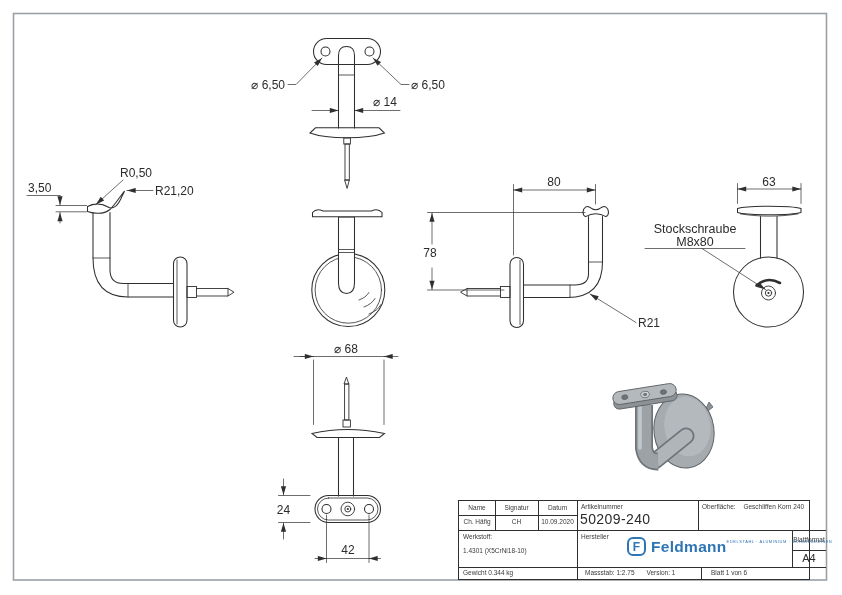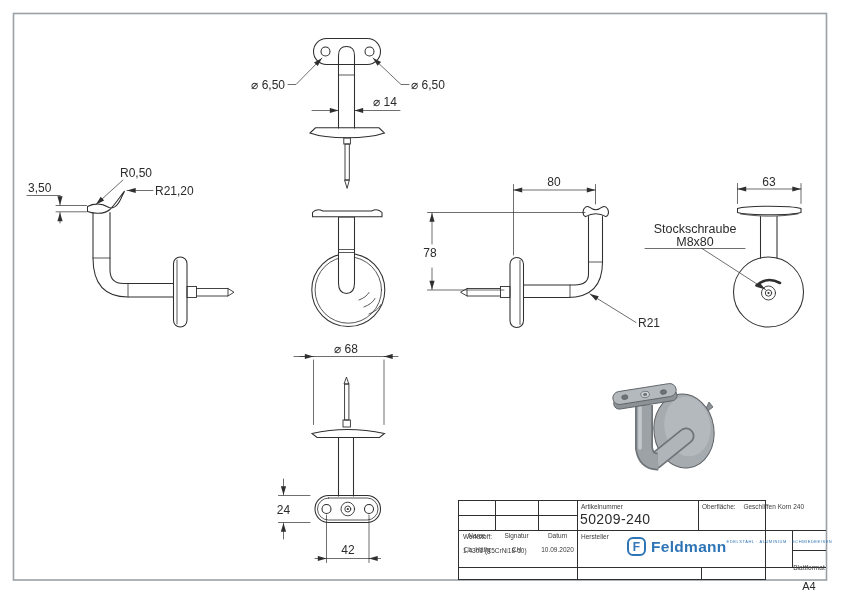--- a/index.html
+++ b/index.html
@@ -7,29 +7,29 @@
     width:842px;height:595px;position:relative;overflow:hidden;
     background:#ffffff;font-family:"Liberation Sans",sans-serif;
   }
   svg.drawing{position:absolute;left:0;top:0;}
   svg.drawing text{font-family:"Liberation Sans",sans-serif;fill:#2b2b2b;}
   .dimtxt{font-size:12px;}
   .callout{font-size:12.5px;}
 
   
   .tb{
-    position:absolute;left:458px;top:500px;width:308px;height:80px;
+    position:absolute;left:458px;top:500px;width:352px;height:80px;
     border:1px solid #2f2f2f;box-sizing:border-box;color:#3a3a3a;
     font-size:6.5px;line-height:1;
   }
   .tb .ln{position:absolute;background:#2f2f2f;}
   .tb .v{width:1px;}
   .tb .h{height:1px;}
   .cell{position:absolute;display:flex;align-items:center;justify-content:center;
-        text-align:center;white-space:nowrap;margin-top:28px;}
+        text-align:center;white-space:nowrap;}
   .cell.lft{justify-content:flex-start;text-align:left;}
   .lbl{position:absolute;white-space:nowrap;}
   .artnum{position:absolute;font-size:14px;letter-spacing:.4px;color:#2b2b2b;white-space:nowrap;}
   .a4{font-size:11px;color:#2b2b2b;}
   .logo{position:absolute;left:168px;top:36px;display:flex;align-items:center;gap:5px;color:#2e75b6;}
   .logo-mark{width:19px;height:19px;border:2.6px solid #2e75b6;border-radius:6px;
              display:flex;align-items:center;justify-content:center;
              font-weight:bold;font-size:12px;box-sizing:border-box;}
   .logo-col{display:flex;}
   .logo-name{font-size:15.5px;font-weight:bold;letter-spacing:.3px;line-height:1;}

